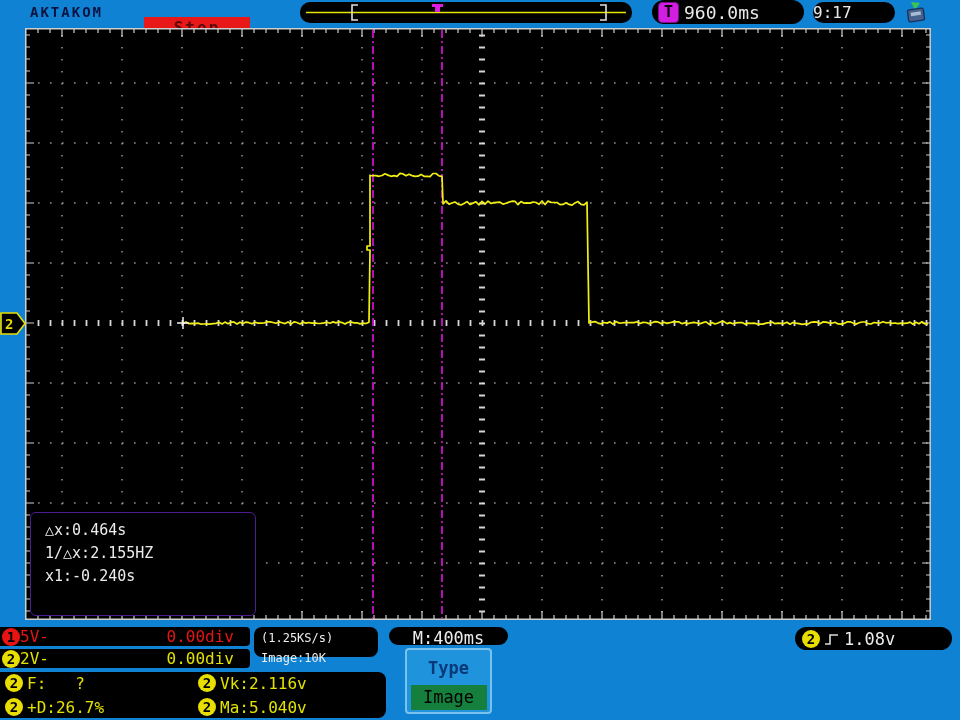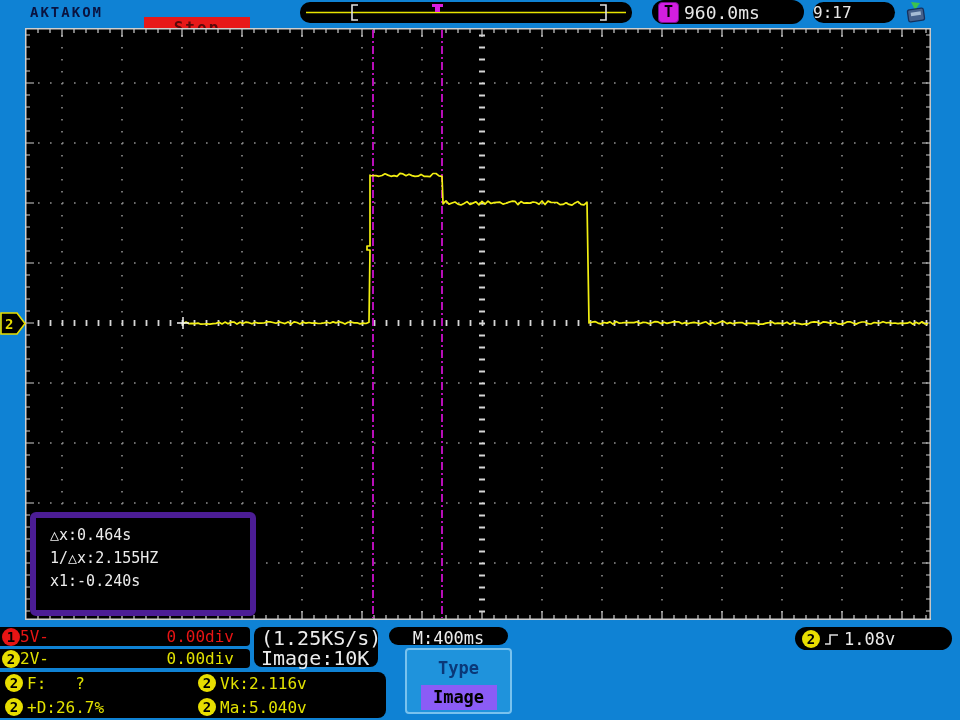--- a/index.html
+++ b/index.html
@@ -21,49 +21,49 @@
   #clock{left:813px;top:2px;width:82px;height:21px;background:#000;border-radius:11px;
          color:#e8e8e8;font-size:16px;text-align:left;line-height:21px;}
   #storage{left:903px;top:1px;width:26px;height:23px;}
 
   
   #grid-box{left:25px;top:28px;width:906px;height:592px;background:#000;}
   #ch2-marker{left:0px;top:310px;width:27px;height:27px;}
 
   
   #cursor-box{left:30px;top:512px;width:226px;height:104px;background:#000;
-              border:6px solid #4c1d95;border-radius:6px;color:#ececec;font-size:15px;
+              border:1px solid #4c1d95;border-radius:6px;color:#ececec;font-size:15px;
               padding:6px 0 0 14px;box-sizing:border-box;z-index:5;}
   #cursor-box div{height:23px;line-height:23px;white-space:pre;}
 
   
   .blackrow{background:#000;display:flex;align-items:center;box-sizing:border-box;}
   #ch1-row{left:0;top:627px;width:250px;height:19px;border-radius:0 4px 4px 0;color:#e81414;}
   #ch2-row{left:0;top:649px;width:250px;height:19px;border-radius:0 4px 4px 0;color:#e2e200;}
   .chscale{font-size:16px;}
   .chpos{font-size:16px;margin-left:auto;margin-right:16px;}
   .badge{width:18px;height:18px;border-radius:50%;color:#000;font-weight:bold;font-size:14px;
          line-height:18px;text-align:center;flex:0 0 18px;margin-left:2px;}
   .badge.red{background:#e81414;}
   .badge.yel{background:#e8de00;}
-  #acq-panel{left:254px;top:627px;width:124px;height:40px;background:#000;border-radius:8px;
-             color:#ececec;font-size:20px;box-sizing:border-box;padding:1px 0 0 7px;}
+  #acq-panel{left:254px;top:627px;width:124px;height:30px;background:#000;border-radius:8px;
+             color:#ececec;font-size:12px;box-sizing:border-box;padding:1px 0 0 7px;}
   #acq-panel div{height:20px;line-height:20px;}
   #meas-panel{left:0;top:672px;width:386px;height:46px;background:#000;border-radius:0 8px 8px 0;
               display:grid;grid-template-columns:193px 1fr;grid-auto-rows:22px;align-content:center;
               row-gap:2px;padding-left:3px;box-sizing:border-box;}
   .meas-cell{display:flex;align-items:center;gap:4px;color:#e2e200;font-size:16px;white-space:pre;}
   #m-badge{left:389px;top:627px;width:119px;height:18px;background:#000;border-radius:12px;
            color:#ececec;font-size:17px;text-align:center;line-height:23px;}
   .btn{background:#1f93dc;border:2px solid #79c2ee;border-radius:4px;box-sizing:border-box;
        color:#0a3878;font-weight:bold;cursor:pointer;}
-  #type-btn{left:405px;top:648px;width:107px;height:66px;text-align:center;}
+  #type-btn{left:405px;top:648px;width:87px;height:66px;text-align:center;}
   #type-label{font-size:17px;margin-top:8px;}
-  #type-value{margin:7px auto 0;width:76px;height:25px;background:#8b5cf6;color:#000;
-              font-size:17px;line-height:25px;font-weight:bold;}
+  #type-value{margin:7px auto 0;width:76px;height:25px;background:#15803d;color:#000;
+              font-size:17px;line-height:25px;font-weight:normal;}
   #save-btn{left:717px;top:648px;width:106px;height:66px;font-size:18px;text-align:center;
             line-height:60px;letter-spacing:1px;}
   #trig-badge{left:795px;top:627px;width:157px;height:23px;background:#000;border-radius:12px;
               display:flex;align-items:center;gap:3px;padding-left:5px;box-sizing:border-box;}
   #trig-level{color:#ececec;font-size:17px;}
 </style>
 </head>
 <body>
 
 <div id="screen">

